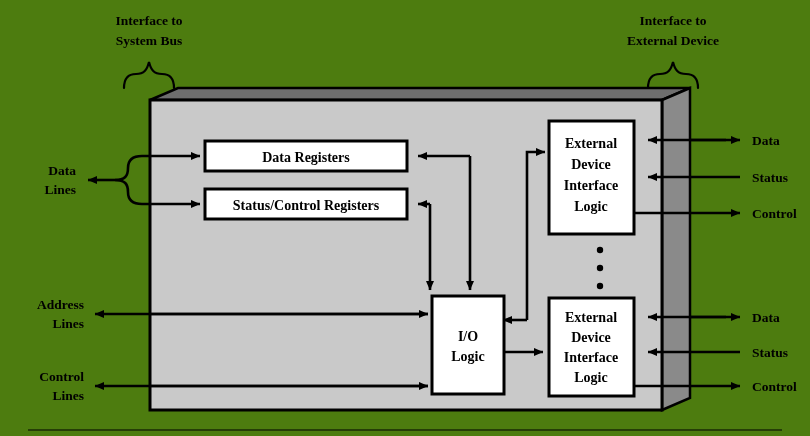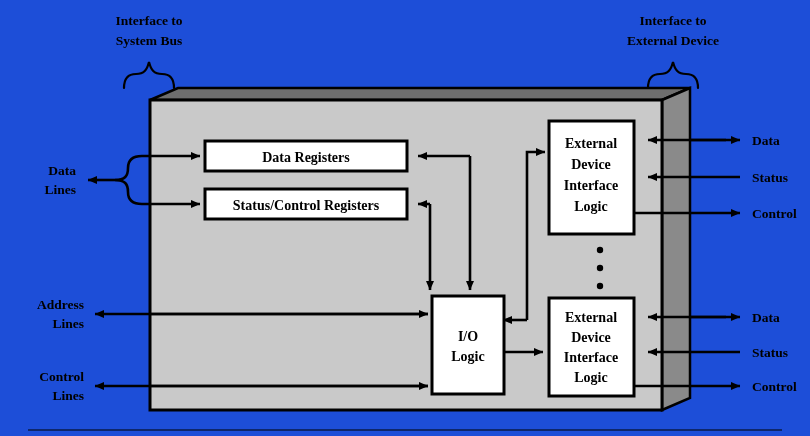--- a/index.html
+++ b/index.html
@@ -4,21 +4,21 @@
 <style>
   html, body {
     margin: 0;
     padding: 0;
     background: #ffffff;
   }
   #page {
     position: relative;
     width: 810px;
     height: 436px;
-    background: #1d4ed8;
+    background: #4d7c0f;
     overflow: hidden;
     font-family: "Liberation Serif", "DejaVu Serif", serif;
   }
   svg#diagram {
     position: absolute;
     left: 0;
     top: 0;
     width: 810px;
     height: 436px;
   }

